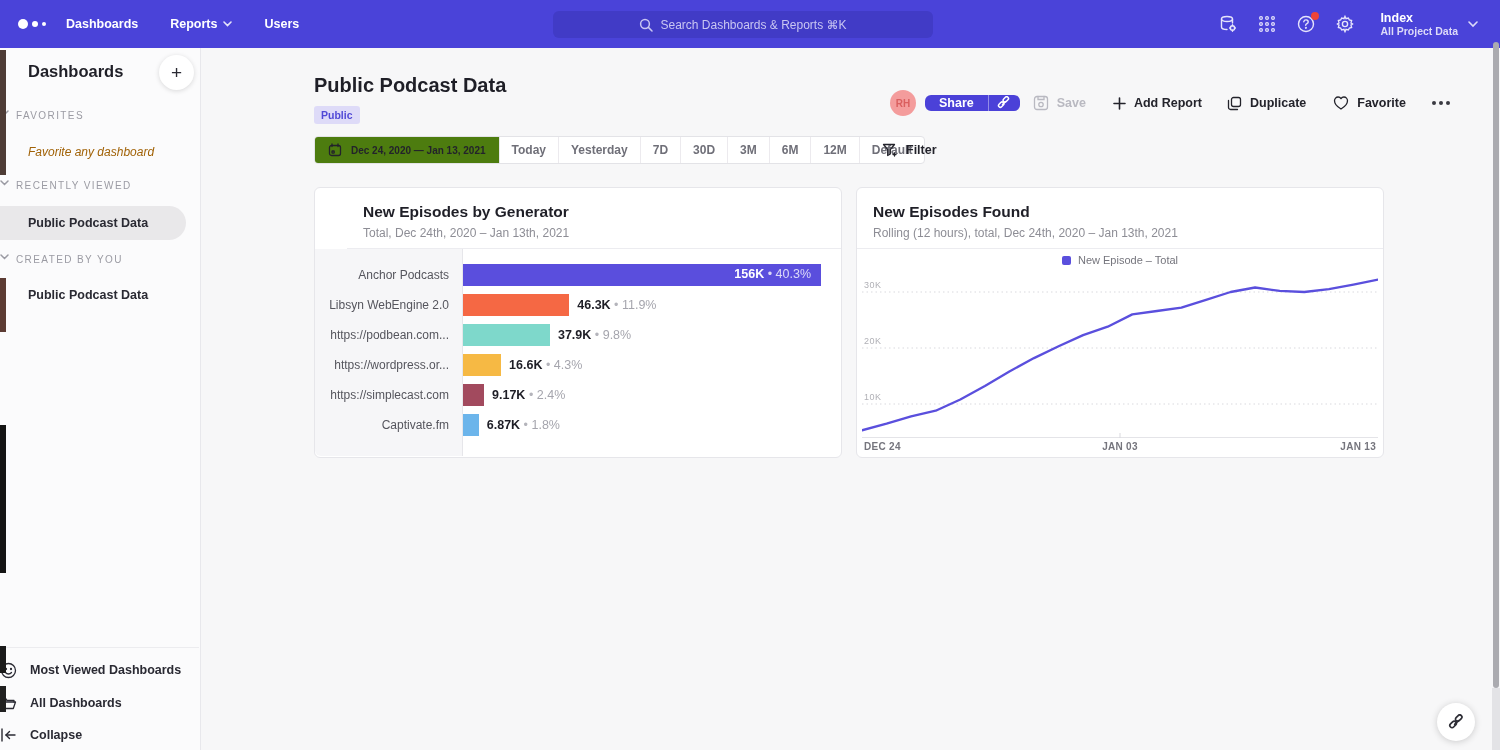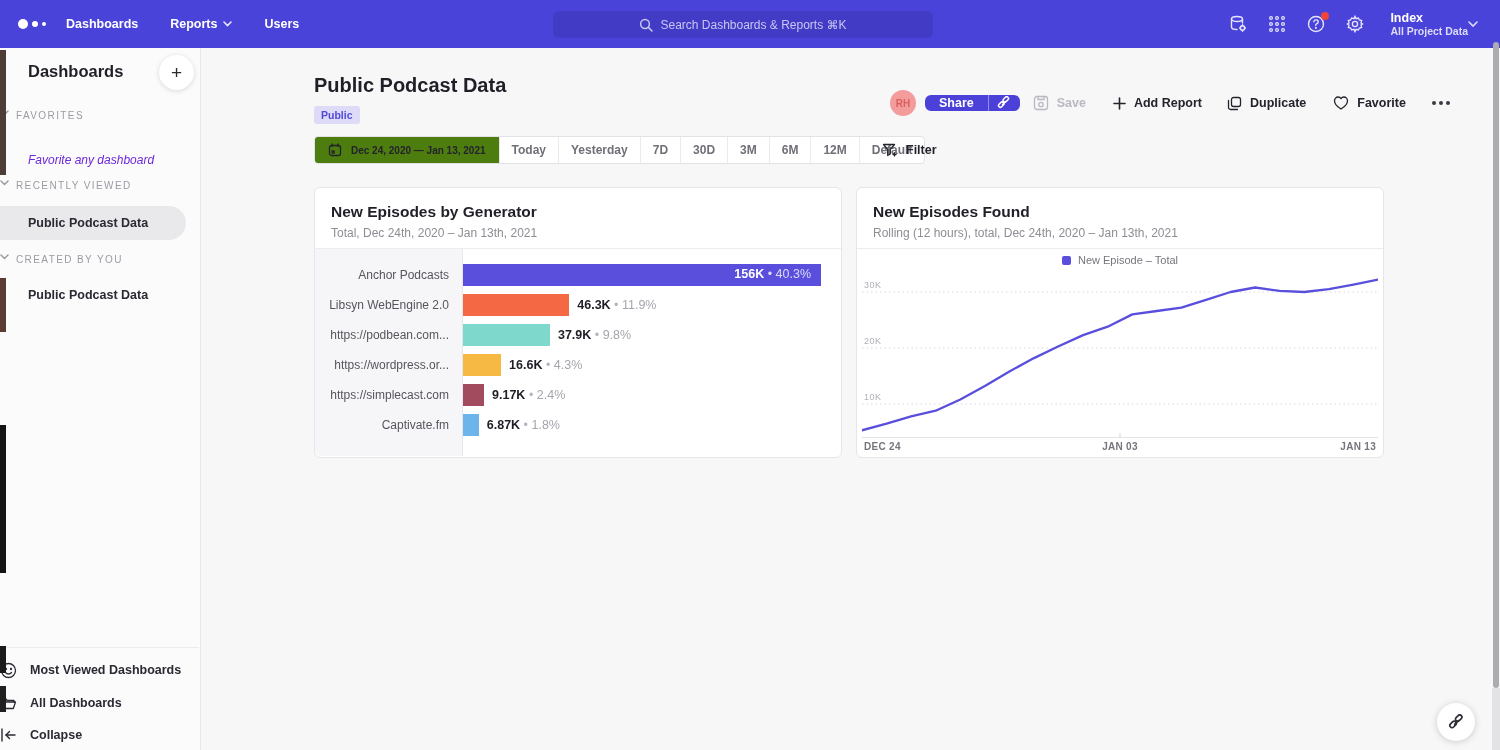--- a/index.html
+++ b/index.html
@@ -16,37 +16,37 @@
   .topnav { display:flex; align-items:center; gap:32px; margin-left:8px; }
   .topnav .nav-item { color:#fff; font-size:12.5px; font-weight:700; display:flex; align-items:center; gap:6px; cursor:pointer; }
   .topnav svg { opacity:.85; }
   .search { position:absolute; left:553px; top:11px; width:380px; height:27px; border-radius:6px;
     background:#413bc6; display:flex; align-items:center; justify-content:center; gap:7px; cursor:text; }
   .search span { color:#c9c6f2; font-size:12px; }
   .top-icons { position:absolute; right:0; top:0; height:48px; display:flex; align-items:center; gap:19px; padding-right:22px; }
   .tb-icon { position:relative; width:20px; height:20px; display:flex; align-items:center; justify-content:center; cursor:pointer; }
   .tb-icon svg { stroke:#e6e4fb; }
   .red-dot { position:absolute; top:-2px; right:-3px; width:8px; height:8px; border-radius:50%; background:#f04438; }
-  .project { display:flex; align-items:center; margin-left:6px; cursor:pointer; }
+  .project { display:flex; align-items:center; gap:10px; margin-left:6px; cursor:pointer; }
   .project .p-name { color:#fff; font-size:12.5px; font-weight:700; line-height:14px; }
   .project .p-scope { color:#dcdaf8; font-size:10.5px; font-weight:700; }
 
   
   .sliver { position:absolute; left:0; width:6px; z-index:25; }
 
   
   .sidebar { position:absolute; left:0; top:48px; width:201px; bottom:0; background:#fbfbfc;
     border-right:1px solid #e8e8ec; z-index:20; }
   .sb-title { position:absolute; left:28px; top:14px; font-size:16.5px; font-weight:700; color:#1f1f27; }
   .sb-add { position:absolute; left:159px; top:7px; width:35px; height:35px; border-radius:50%; background:#fff;
     box-shadow:0 1px 5px rgba(0,0,0,.14); border:none; font-size:19px; color:#2a2a33; cursor:pointer;
     display:flex; align-items:center; justify-content:center; font-weight:400; }
   .sb-section { position:absolute; left:0; right:0; display:flex; align-items:flex-start; gap:7px; 
     font-size:10px; font-weight:400; letter-spacing:1.4px; color:#9b9ba3; cursor:pointer; }
-  .sb-empty { position:absolute; left:28px; font-size:12px; font-style:italic; color:#6d28d9;margin-top:8px; }
+  .sb-empty { position:absolute; left:28px; font-size:12px; font-style:italic; color:#a16207; }
   .sb-item { position:absolute; left:0; width:186px; height:34px; display:flex; align-items:center;
     padding-left:28px; font-size:12.5px; font-weight:700; color:#2a2a33; cursor:pointer; }
   .sb-item.selected { background:#e9e8ea; border-radius:0 17px 17px 0; }
   .sb-footer { position:absolute; left:0; right:1px; bottom:0; height:103px; border-top:1px solid #ececef; background:#fbfbfc; }
   .sb-foot-item { position:absolute; left:0; right:0; height:32px; display:flex; align-items:center; gap:13px;
     font-size:12.5px; font-weight:700; color:#2a2a33; cursor:pointer; }
   .sb-foot-item svg { stroke:#2a2a33; }
 
   
   .main { position:absolute; left:201px; top:48px; right:0; bottom:0; background:#f7f7f8; }
@@ -73,21 +73,21 @@
     font-size:10px; font-weight:700; color:#23232b; cursor:pointer; border-right:1px solid #e7e7ea; }
   .preset { display:flex; align-items:center; padding:0 12px; font-size:12px; font-weight:600; color:#6f6f78;
     cursor:pointer; border-right:1px solid #eceaee; }
   .preset:last-child { border-right:none; }
   .filter { position:absolute; left:681px; top:88px; height:28px; display:flex; align-items:center; gap:9px;
     font-size:12.5px; font-weight:700; color:#23232b; cursor:pointer; }
 
   
   .card { position:absolute; top:139px; width:528px; height:271px; background:#fff;
     border:1px solid #e6e6ea; border-radius:6px; }
-  .card-1 { left:113px; } .card-2 { left:655px; }
+  .card-1 { left:113px;padding-left:32px; } .card-2 { left:655px; }
   .card-head { padding:15px 16px 0 16px; height:61px; border-bottom:1px solid #ececf0; }
   .card-title { font-size:15.5px; font-weight:700; color:#1f1f27; }
   .card-sub { font-size:12px; color:#8d8d95; margin-top:5px; }
 
   
   .bar-body { position:absolute; left:0; right:0; top:61px; bottom:1px; }
   .label-col-bg { position:absolute; left:0; top:0; bottom:0; width:148px; background:#f6f6f8;
     border-right:1px solid #e6e6ea; border-radius:0 0 0 6px; }
   .bar-rows { position:absolute; left:0; top:15px; right:0; }
   .bar-row { display:flex; align-items:center; height:22px; margin-bottom:8px; position:relative; }

